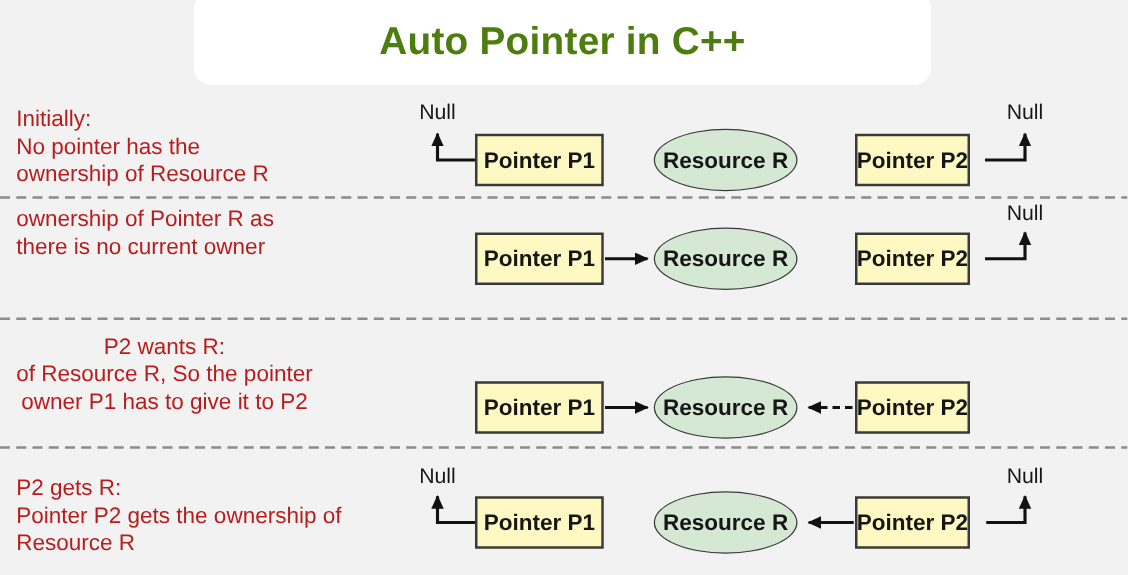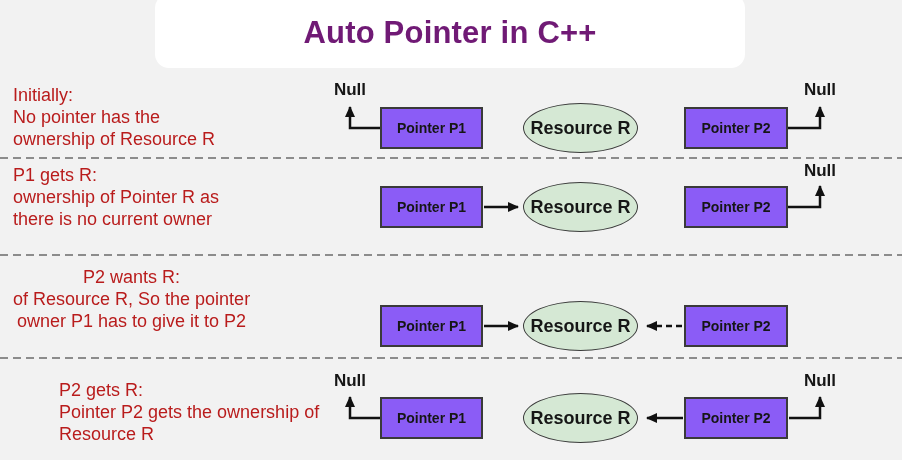--- a/index.html
+++ b/index.html
@@ -18,65 +18,65 @@
     position: absolute;
     left: 155px; top: -6px;
     width: 590px; height: 74px;
     background: #ffffff;
     border-radius: 14px;
     display: flex; align-items: center; justify-content: center;
   }
   .title-text {
     font-size: 31px;
     font-weight: bold;
-    color: #701a75;
+    color: #4d7c0f;
     letter-spacing: 0.2px;
     padding-top: 4px;
   }
   .caption {
     position: absolute;
     left: 13px;
     color: #b91c1c;
     font-size: 18px;
     font-weight: normal;
     line-height: 22px;
     white-space: nowrap;
   }
   .caption span { display: block; }
   .cap-r1 { top: 84px; }
   .cap-r2 { top: 164px; }
   .cap-r3 { top: 266px; text-align: center; }
-  .cap-r4 { top: 379px; margin-left: 46px; }
+  .cap-r4 { top: 379px; }
   .box {
     position: absolute;
     box-sizing: border-box;
     width: 103px; height: 42px;
-    background: #8b5cf6;
+    background: #fef9c3;
     border: 2px solid #3a3a3a;
     display: flex; align-items: center; justify-content: center;
-    font-size: 14px; font-weight: bold; color: #161616;
+    font-size: 18px; font-weight: bold; color: #161616;
     white-space: nowrap;
   }
-  .box.p2 { width: 104px; }
+  .box.p2 { width: 92px; }
   .ellipse {
     position: absolute;
     box-sizing: border-box;
     width: 115px; height: 50px;
     background: #d5e8d4;
     border: 1.5px solid #3a3a3a;
     border-radius: 50%;
     display: flex; align-items: center; justify-content: center;
     font-size: 18px; font-weight: bold; color: #161616;
     white-space: nowrap;
   }
   .null-label {
     position: absolute;
     width: 64px;
     text-align: center;
-    font-size: 17px; font-weight: bold; color: #161616;
+    font-size: 17px; font-weight: normal; color: #161616;
   }
   svg.overlay {
     position: absolute; left: 0; top: 0;
     width: 902px; height: 460px;
     pointer-events: none;
   }
   svg.overlay path.conn { stroke: #111111; stroke-width: 2.5; fill: none; }
   svg.overlay path.dashed { stroke-dasharray: 6 4; }
   svg.overlay line.sep { stroke: #8c8c8c; stroke-width: 2; stroke-dasharray: 8 5; }
 </style>
@@ -119,21 +119,20 @@
     <span>No pointer has the</span>
     <span>ownership of Resource R</span>
   </div>
   <div class="null-label" style="left:318px; top:80px;">Null</div>
   <div class="box" style="left:380px; top:107px;">Pointer P1</div>
   <div class="ellipse" style="left:523px; top:103px;">Resource R</div>
   <div class="box p2" style="left:684px; top:107px;">Pointer P2</div>
   <div class="null-label" style="left:788px; top:80px;">Null</div>
 
   <div class="caption cap-r2">
-    <span>P1 gets R:</span>
     <span>ownership of Pointer R as</span>
     <span>there is no current owner</span>
   </div>
   <div class="box" style="left:380px; top:186px;">Pointer P1</div>
   <div class="ellipse" style="left:523px; top:182px;">Resource R</div>
   <div class="box p2" style="left:684px; top:186px;">Pointer P2</div>
   <div class="null-label" style="left:788px; top:161px;">Null</div>
 
   <div class="caption cap-r3">
     <span>P2 wants R:</span>

